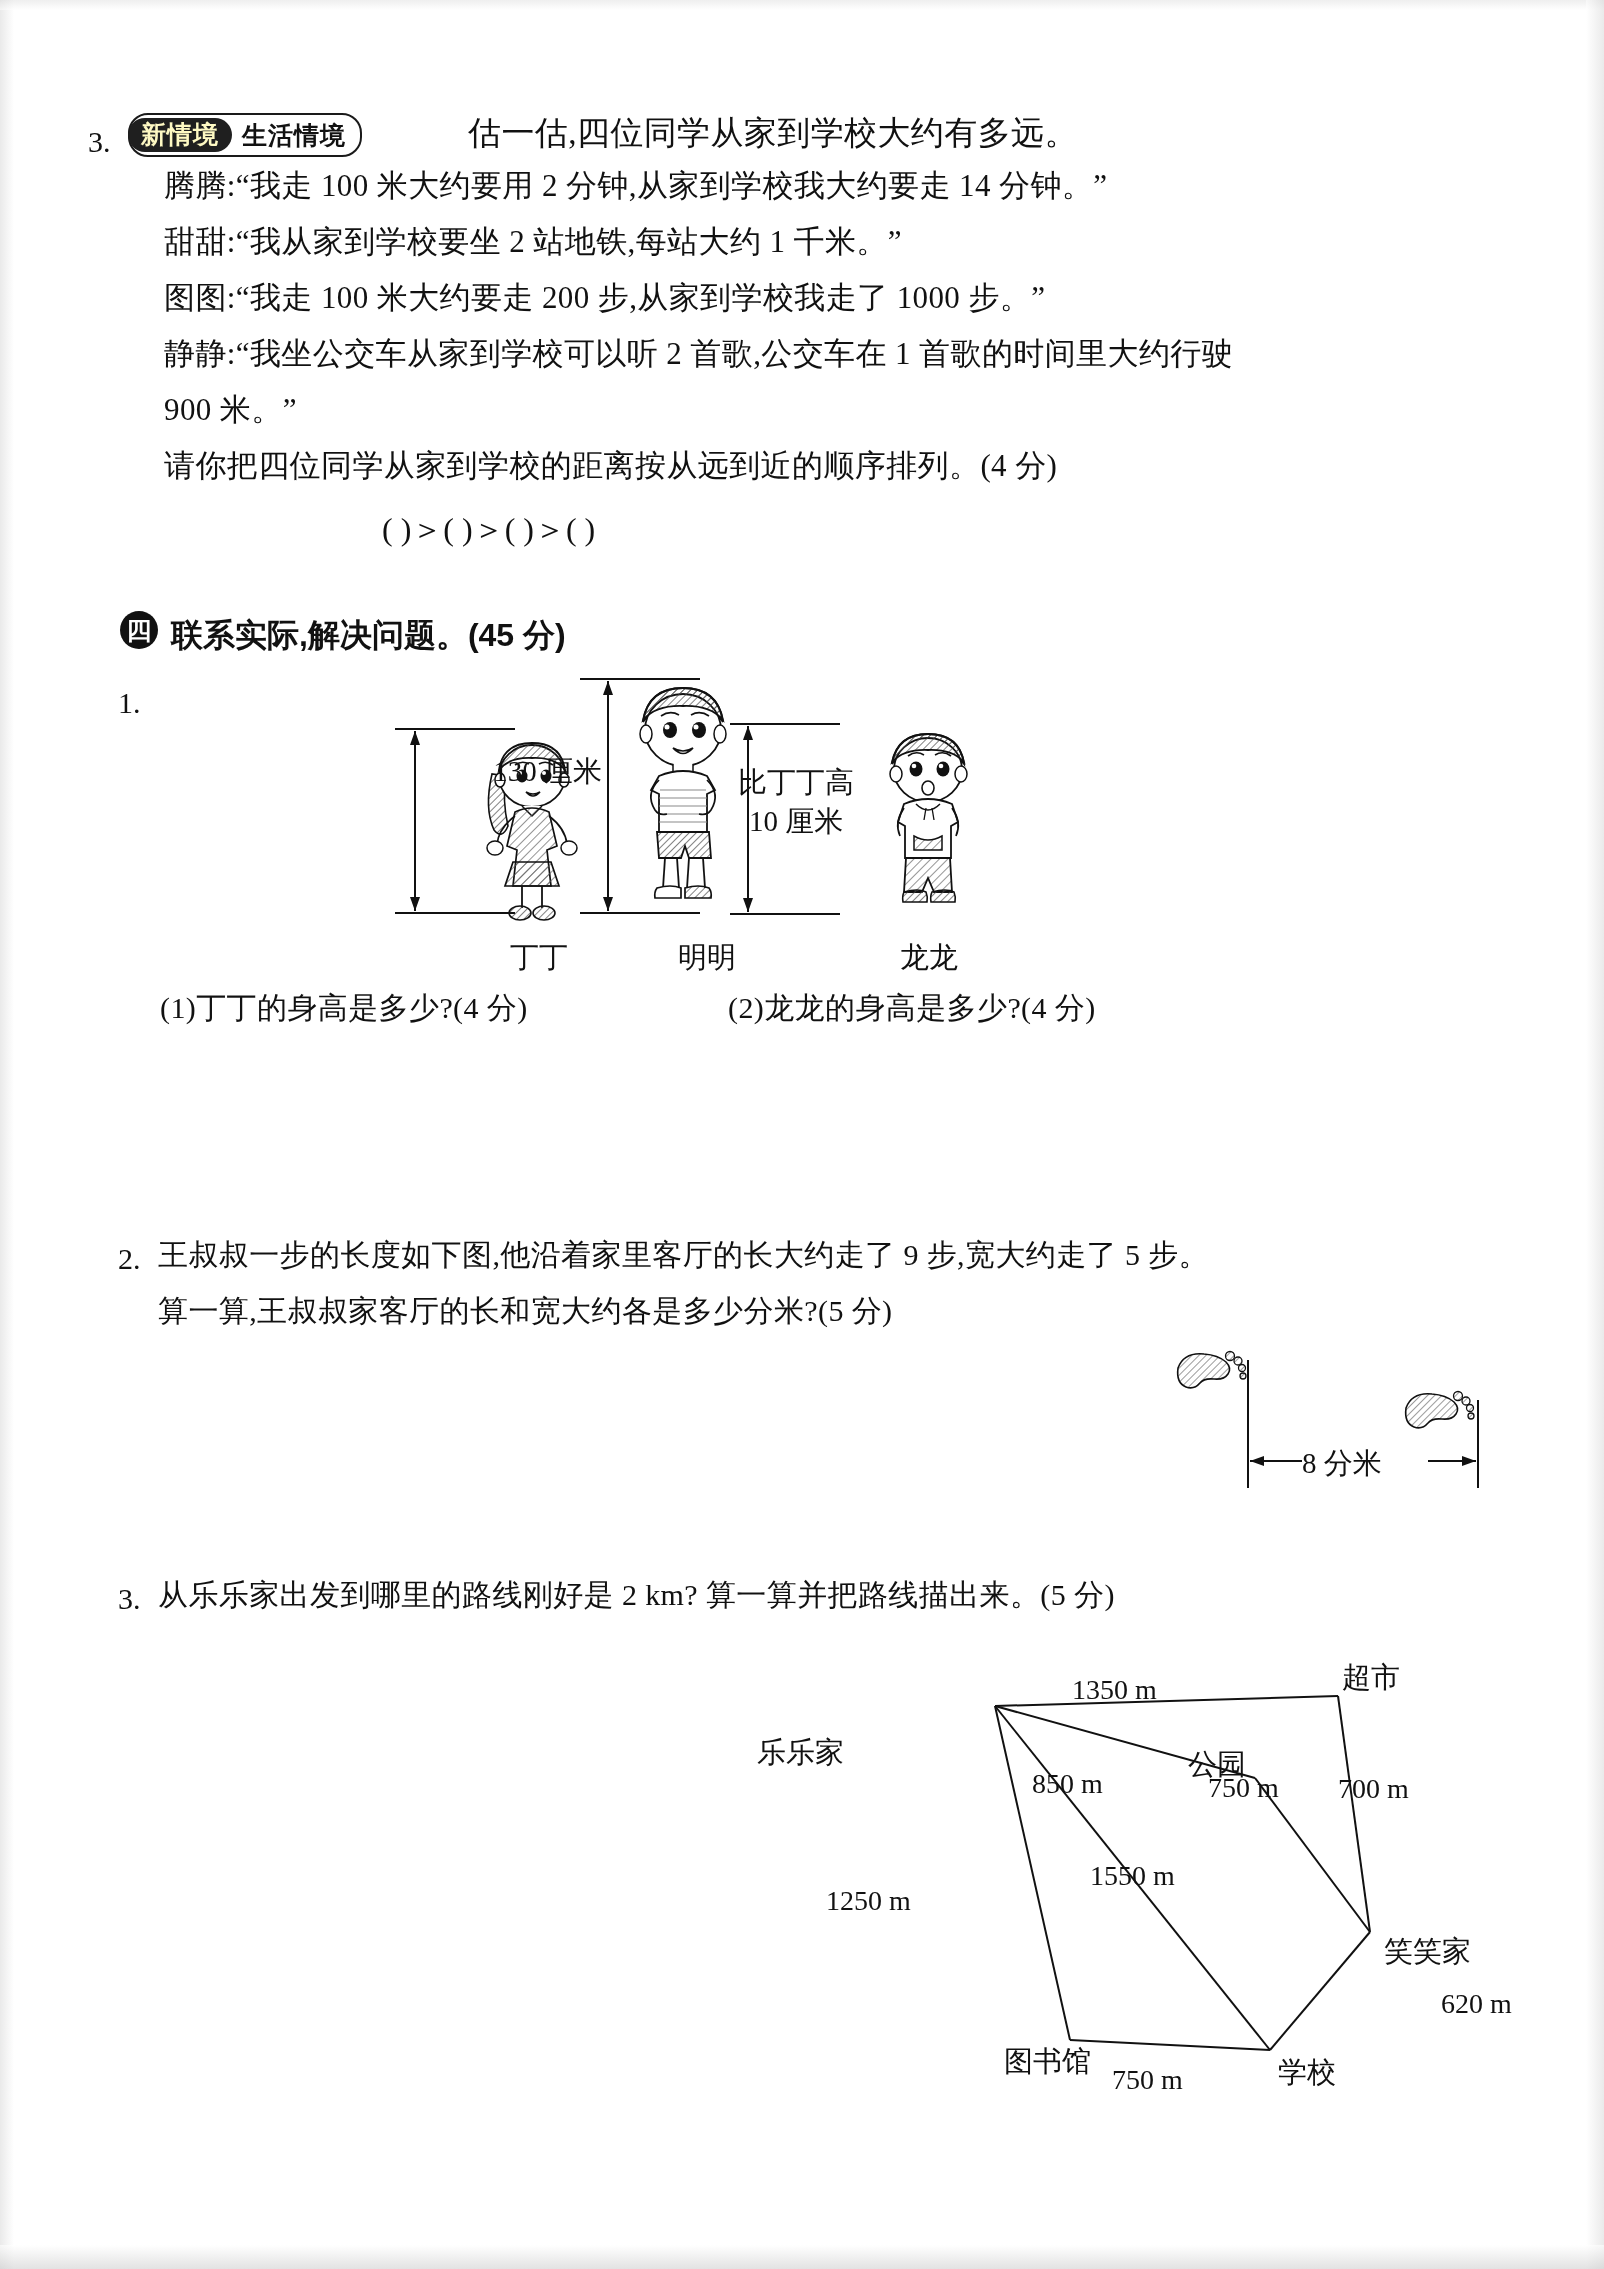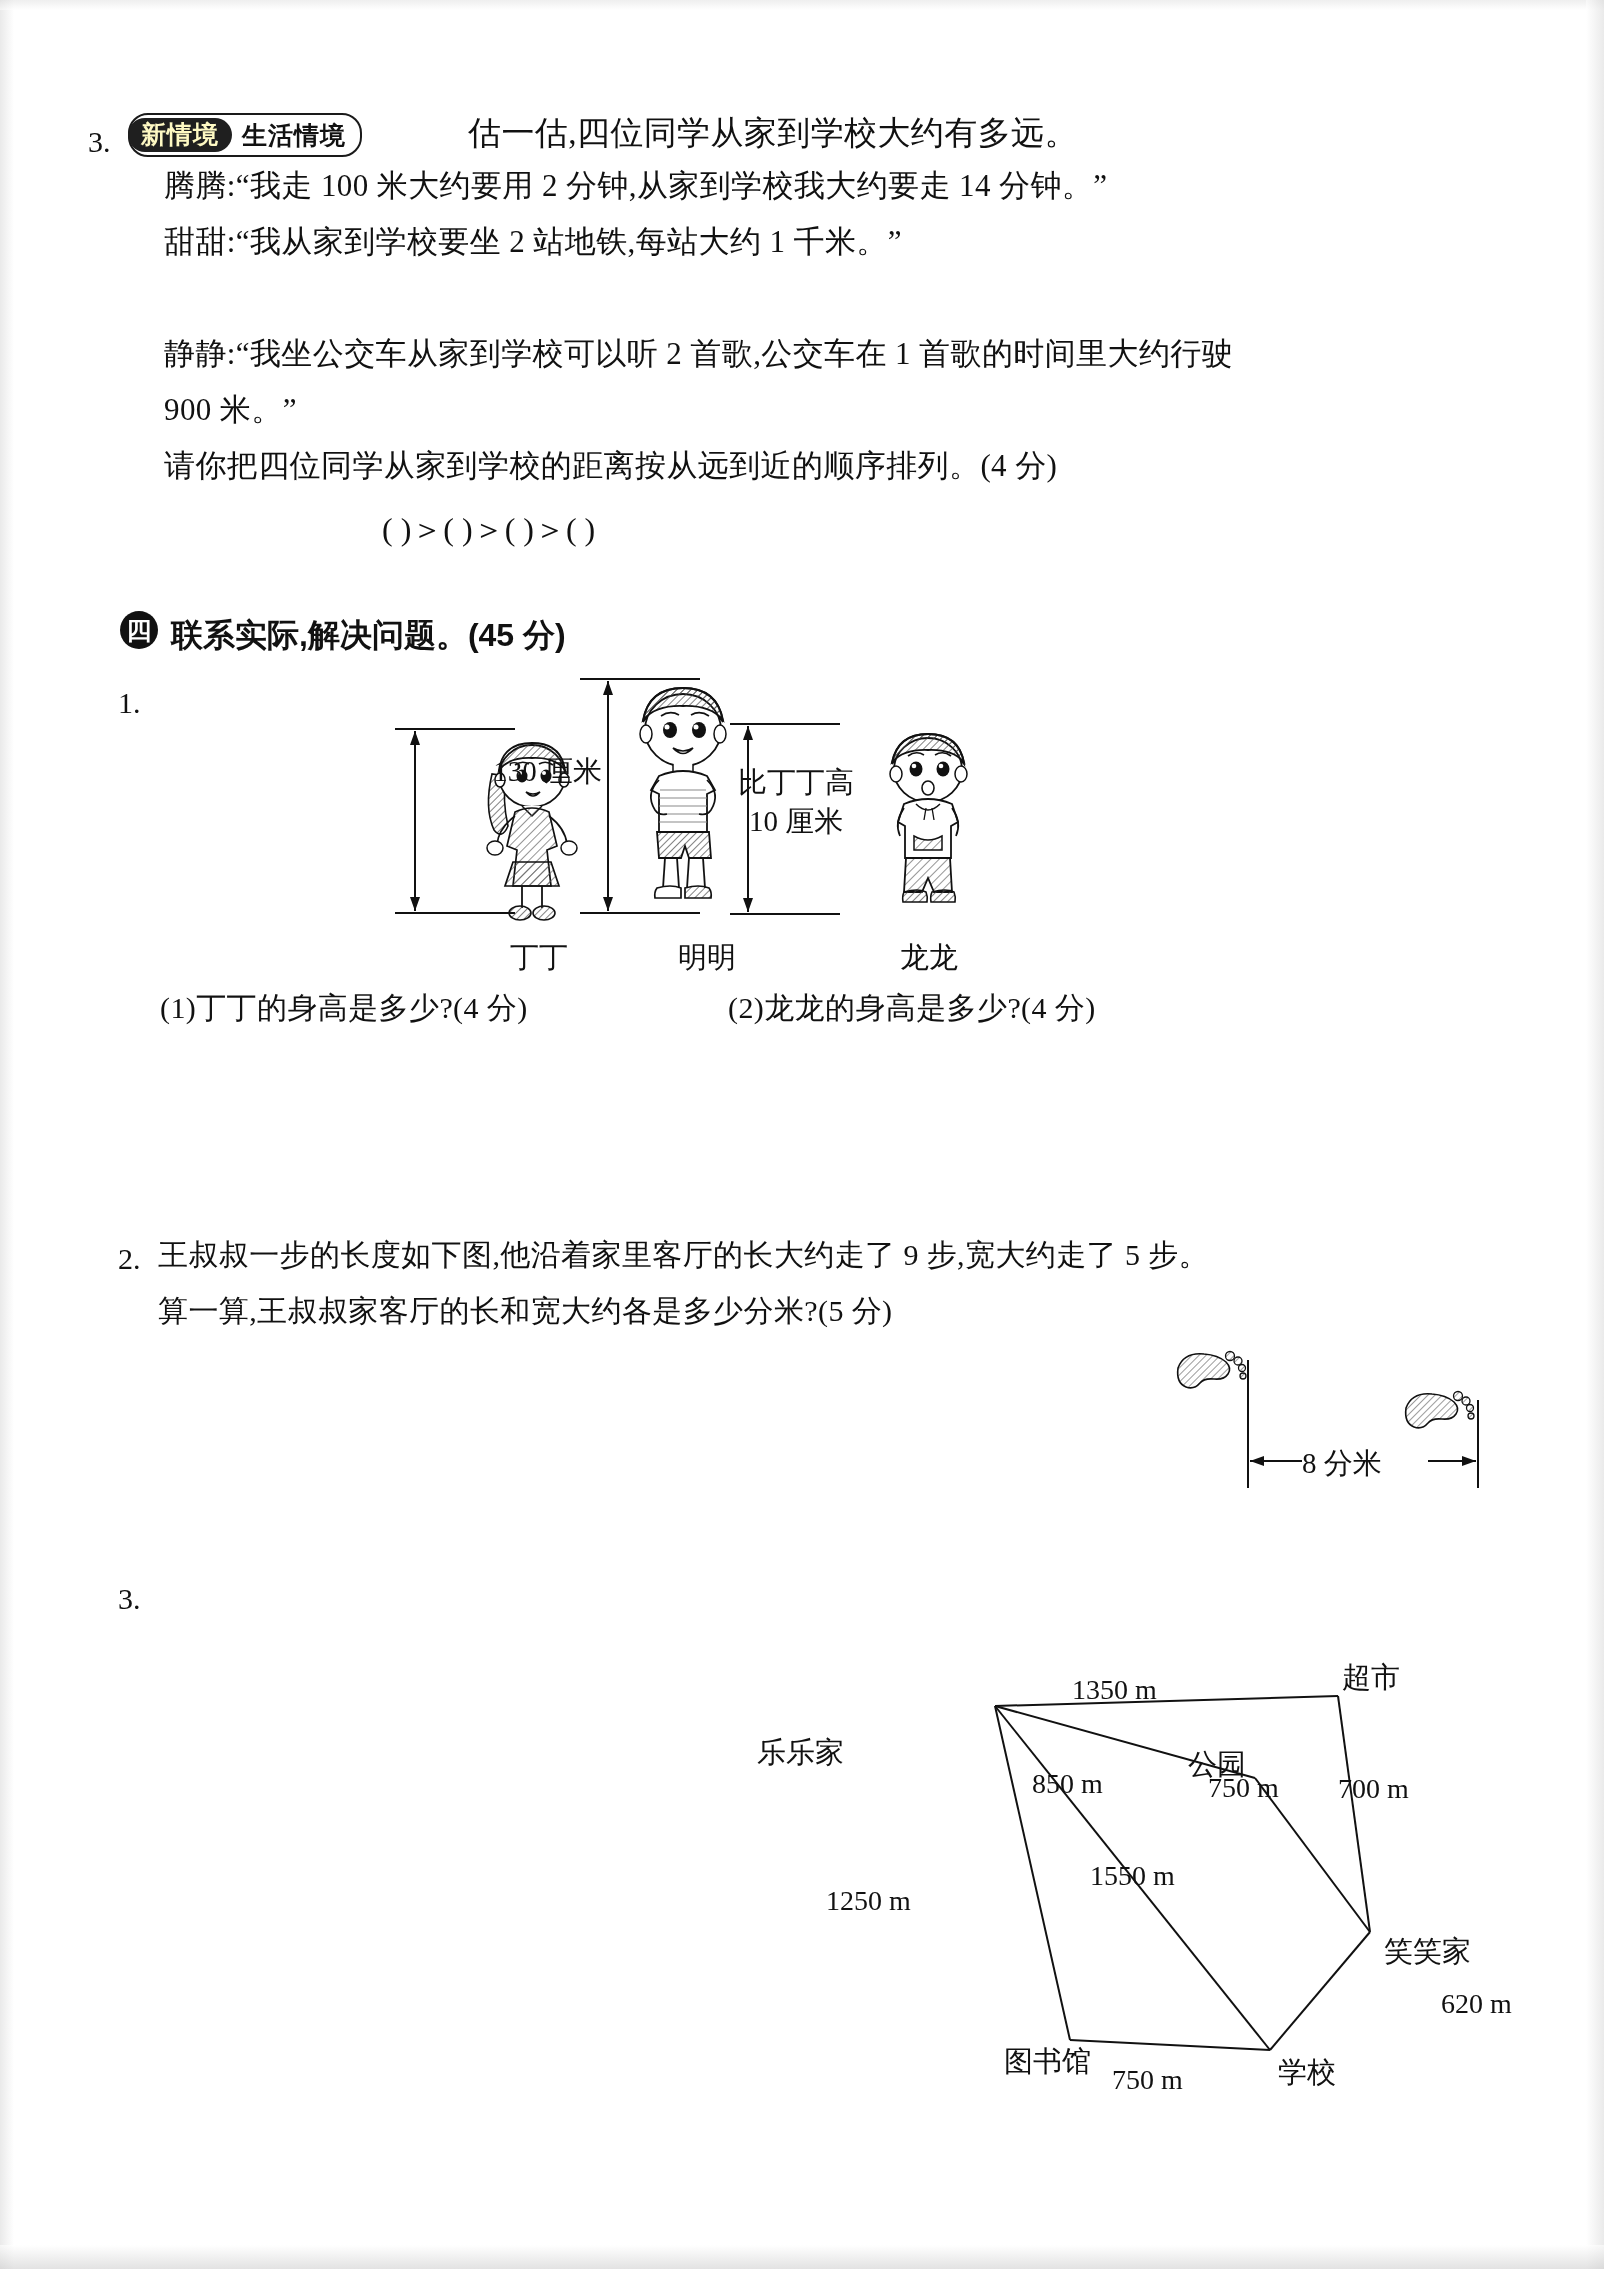--- a/index.html
+++ b/index.html
@@ -171,20 +171,21 @@
     <span class="tag-dark">新情境</span>
     <span class="tag-light">生活情境</span>
   </div>
 
   <div class="line" style="left:468px; top:117px; font-size:33px;">估一估,四位同学从家到学校大约有多远。</div>
 
   <div class="line" style="left:164px; top:170px;">腾腾:“我走 100 米大约要用 2 分钟,从家到学校我大约要走 14 分钟。”</div>
 
   <div class="line" style="left:164px; top:226px;">甜甜:“我从家到学校要坐 2 站地铁,每站大约 1 千米。”</div>
 
+  <div class="line" style="left:164px; top:282px;">图图:“我走 100 米大约要走 200 步,从家到学校我走了 1000 步。”</div>
 
   <div class="line" style="left:164px; top:338px;">静静:“我坐公交车从家到学校可以听 2 首歌,公交车在 1 首歌的时间里大约行驶</div>
 
   <div class="line" style="left:164px; top:394px;">900 米。”</div>
 
   <div class="line" style="left:164px; top:450px;">请你把四位同学从家到学校的距离按从远到近的顺序排列。(4 分)</div>
 
   <div class="paren-row" style="left:382px; top:508px;">(          )＞(          )＞(          )＞(          )</div>
 
   <div class="sec-circle" style="left:120px; top:611px;">四</div>
@@ -382,20 +383,21 @@
     <line x1="318" y1="70" x2="318" y2="158" stroke="#111" stroke-width="2"></line>
 
     <line x1="90" y1="131" x2="316" y2="131" stroke="#111" stroke-width="2"></line>
     <polygon points="90,131 104,126 104,136" fill="#111"></polygon>
     <polygon points="316,131 302,126 302,136" fill="#111"></polygon>
     <rect x="142" y="113" width="126" height="36" fill="#fff"></rect>
   </svg>
   <div class="footprint-label" style="left:1302px; top:1444px;">8 分米</div>
 
   <div class="num-label" style="left:118px; top:1582px;">3.</div>
+  <div class="line" style="left:158px; top:1580px; font-size:30px;">从乐乐家出发到哪里的路线刚好是 2 km? 算一算并把路线描出来。(5 分)</div>
 
   <svg width="600" height="430" style="position:absolute; left:880px; top:1650px;">
 
     <g stroke="#111" stroke-width="2" fill="none">
       <line x1="115" y1="56" x2="458" y2="46"></line>
       <line x1="115" y1="56" x2="375" y2="128"></line>
       <line x1="375" y1="128" x2="490" y2="282"></line>
       <line x1="458" y1="46" x2="490" y2="282"></line>
       <line x1="115" y1="56" x2="390" y2="400"></line>
       <line x1="115" y1="56" x2="190" y2="390"></line>

